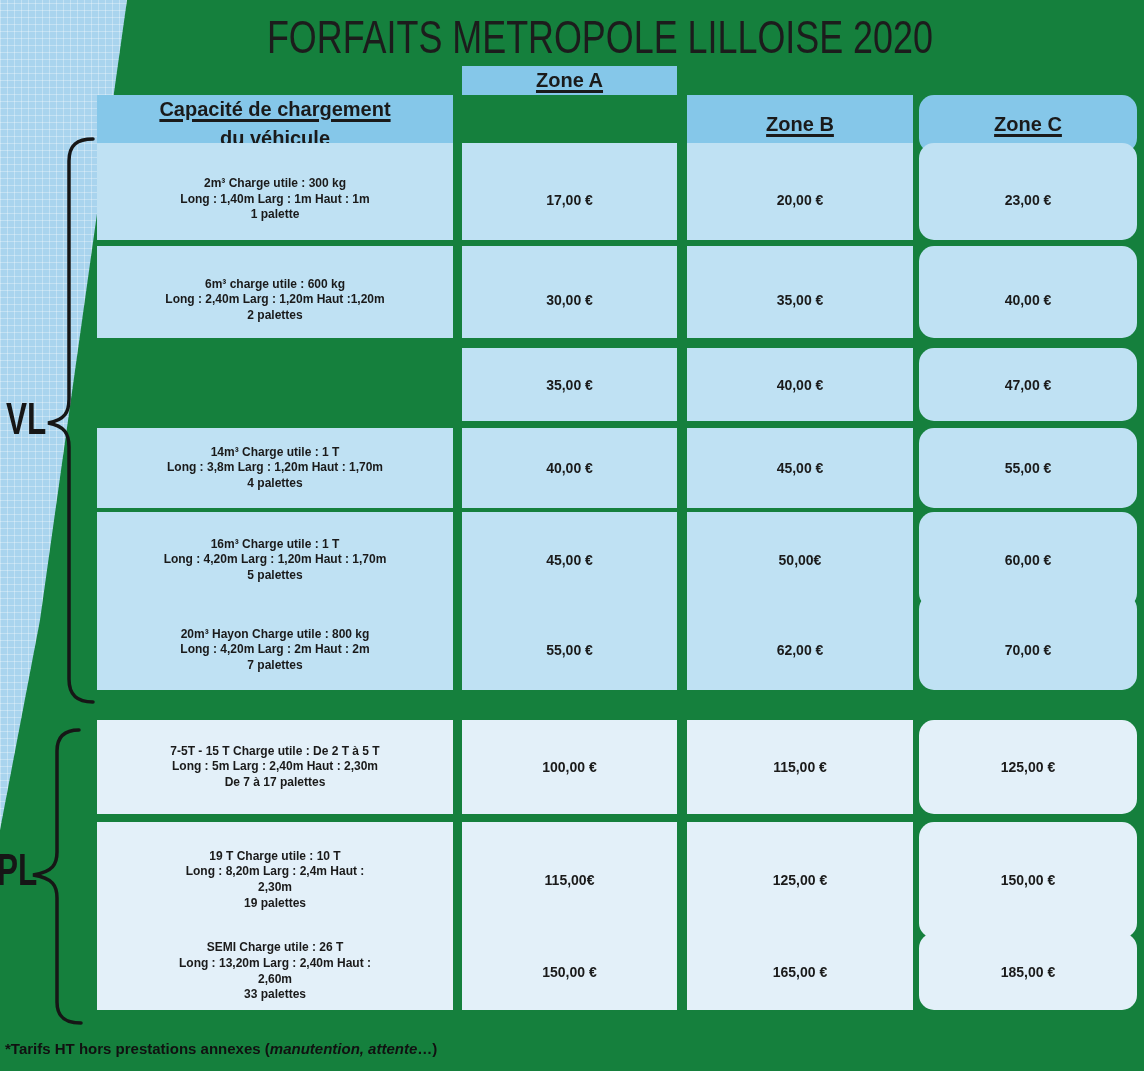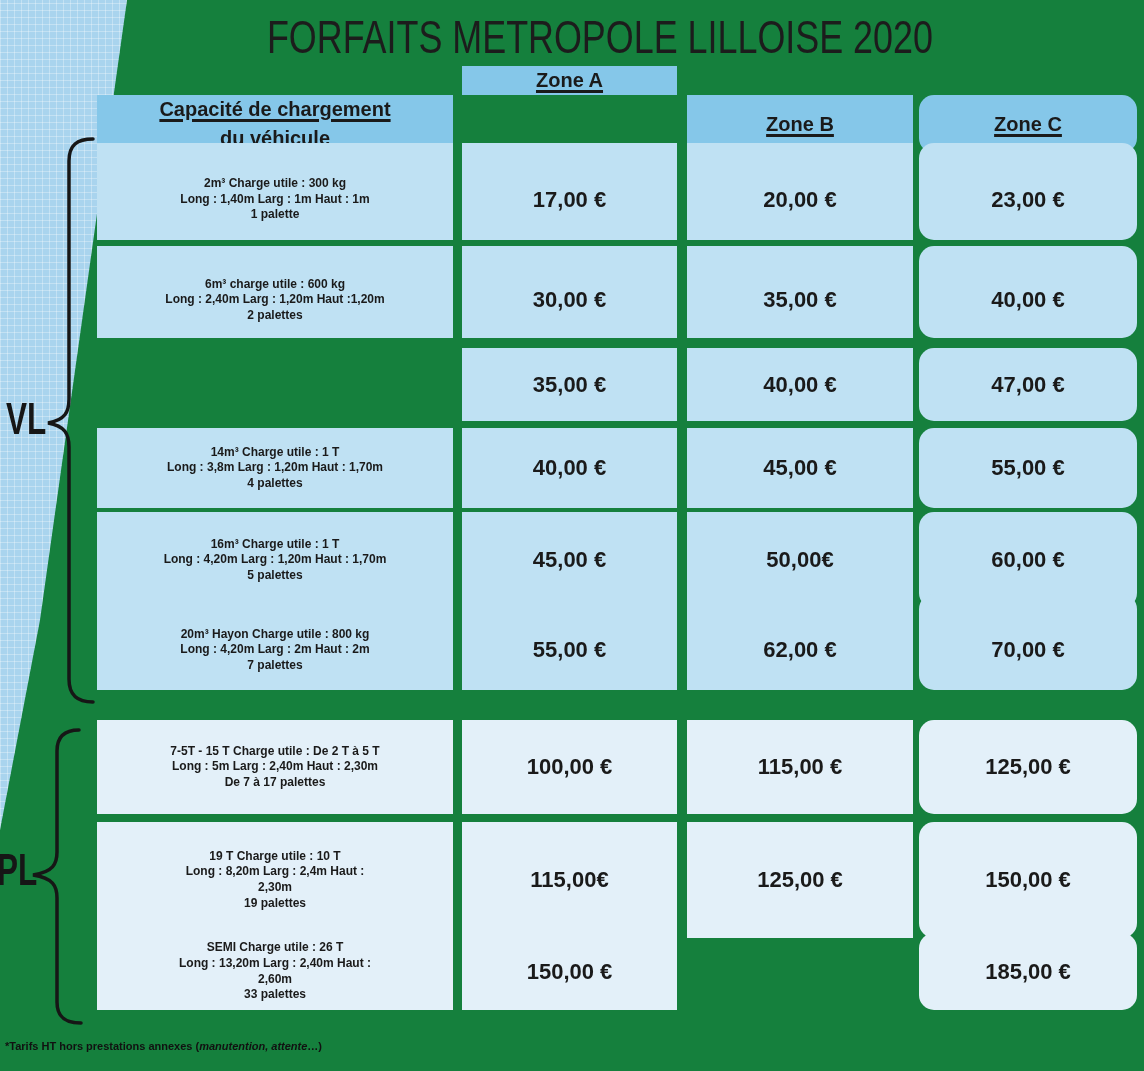--- a/index.html
+++ b/index.html
@@ -34,24 +34,24 @@
         color:var(--ink,#1a1a1a);box-sizing:border-box;}
   .c1{grid-column:1;} .c2{grid-column:3;} .c3{grid-column:5;} .c4{grid-column:7;border-radius:15px;}
 
   .header .cell{background:var(--header-bg,#85c7e9);font-size:20px;font-weight:700;
         line-height:1.45;white-space:pre-line;
         text-decoration:underline;text-decoration-thickness:2.5px;text-underline-offset:3px;}
 
   .vl .cell{background:var(--vl-row-bg,#bfe1f3);}
   .pl .cell{background:var(--pl-row-bg,#e3f0f9);}
   .cap{white-space:pre-line;font-size:12px;font-weight:700;line-height:1.3;}
-  .price{font-size:22px;font-weight:700;}
+  .price{font-size:14px;font-weight:700;}
   .pt .cell{padding-top:16px;}
 
-  .footnote{position:absolute;left:5px;top:1040px;z-index:2;font-size:11px;font-weight:700;color:#111;}
+  .footnote{position:absolute;left:5px;top:1040px;z-index:2;font-size:15px;font-weight:700;color:#111;}
   .footnote .it{font-style:italic;}
 </style>
 </head>
 <body>
 
 <div class="stage">
 
   <div class="wedge"></div>
 
   <div class="title">
@@ -147,20 +147,21 @@
     <div class="cell c3 price">125,00 €</div>
     <div class="cell c4 price">150,00 €</div>
   </div>
 
   <div class="trow pl" style="top:933px;height:77px;">
     <div class="cell c1 cap">SEMI Charge utile : 26 T
 Long : 13,20m Larg : 2,40m Haut :
 2,60m
 33 palettes</div>
     <div class="cell c2 price">150,00 €</div>
+    <div class="cell c3 price">165,00 €</div>
     <div class="cell c4 price">185,00 €</div>
   </div>
 
   <div class="footnote">
     <span>*Tarifs HT hors prestations annexes (</span><span class="it">manutention, attente</span><span>…)</span>
   </div>
 
 </div>
 
 </body></html>

